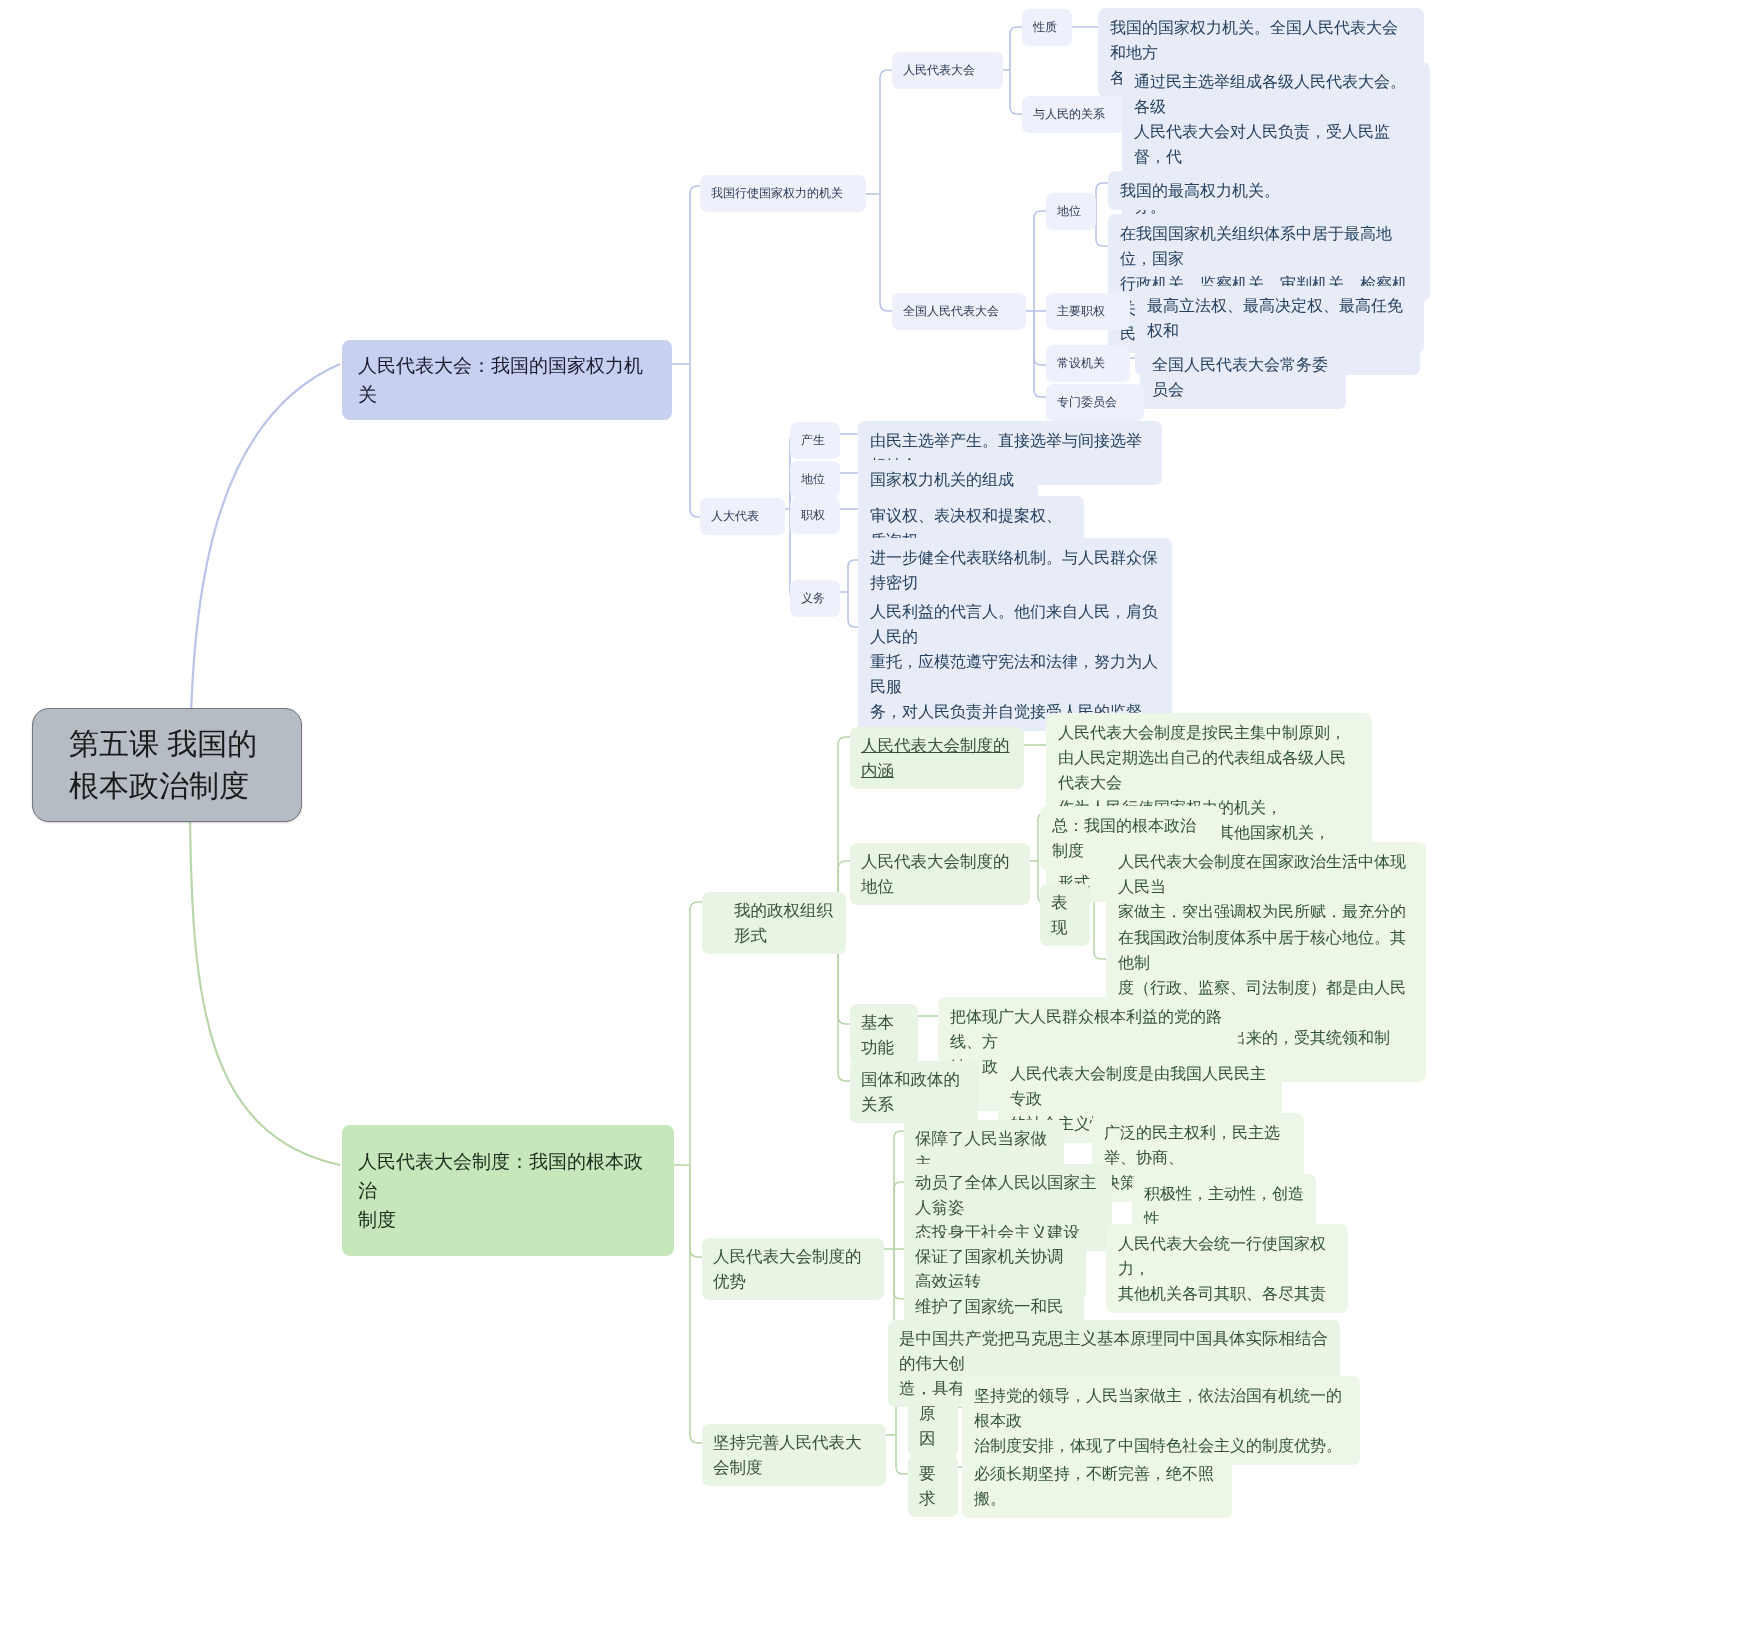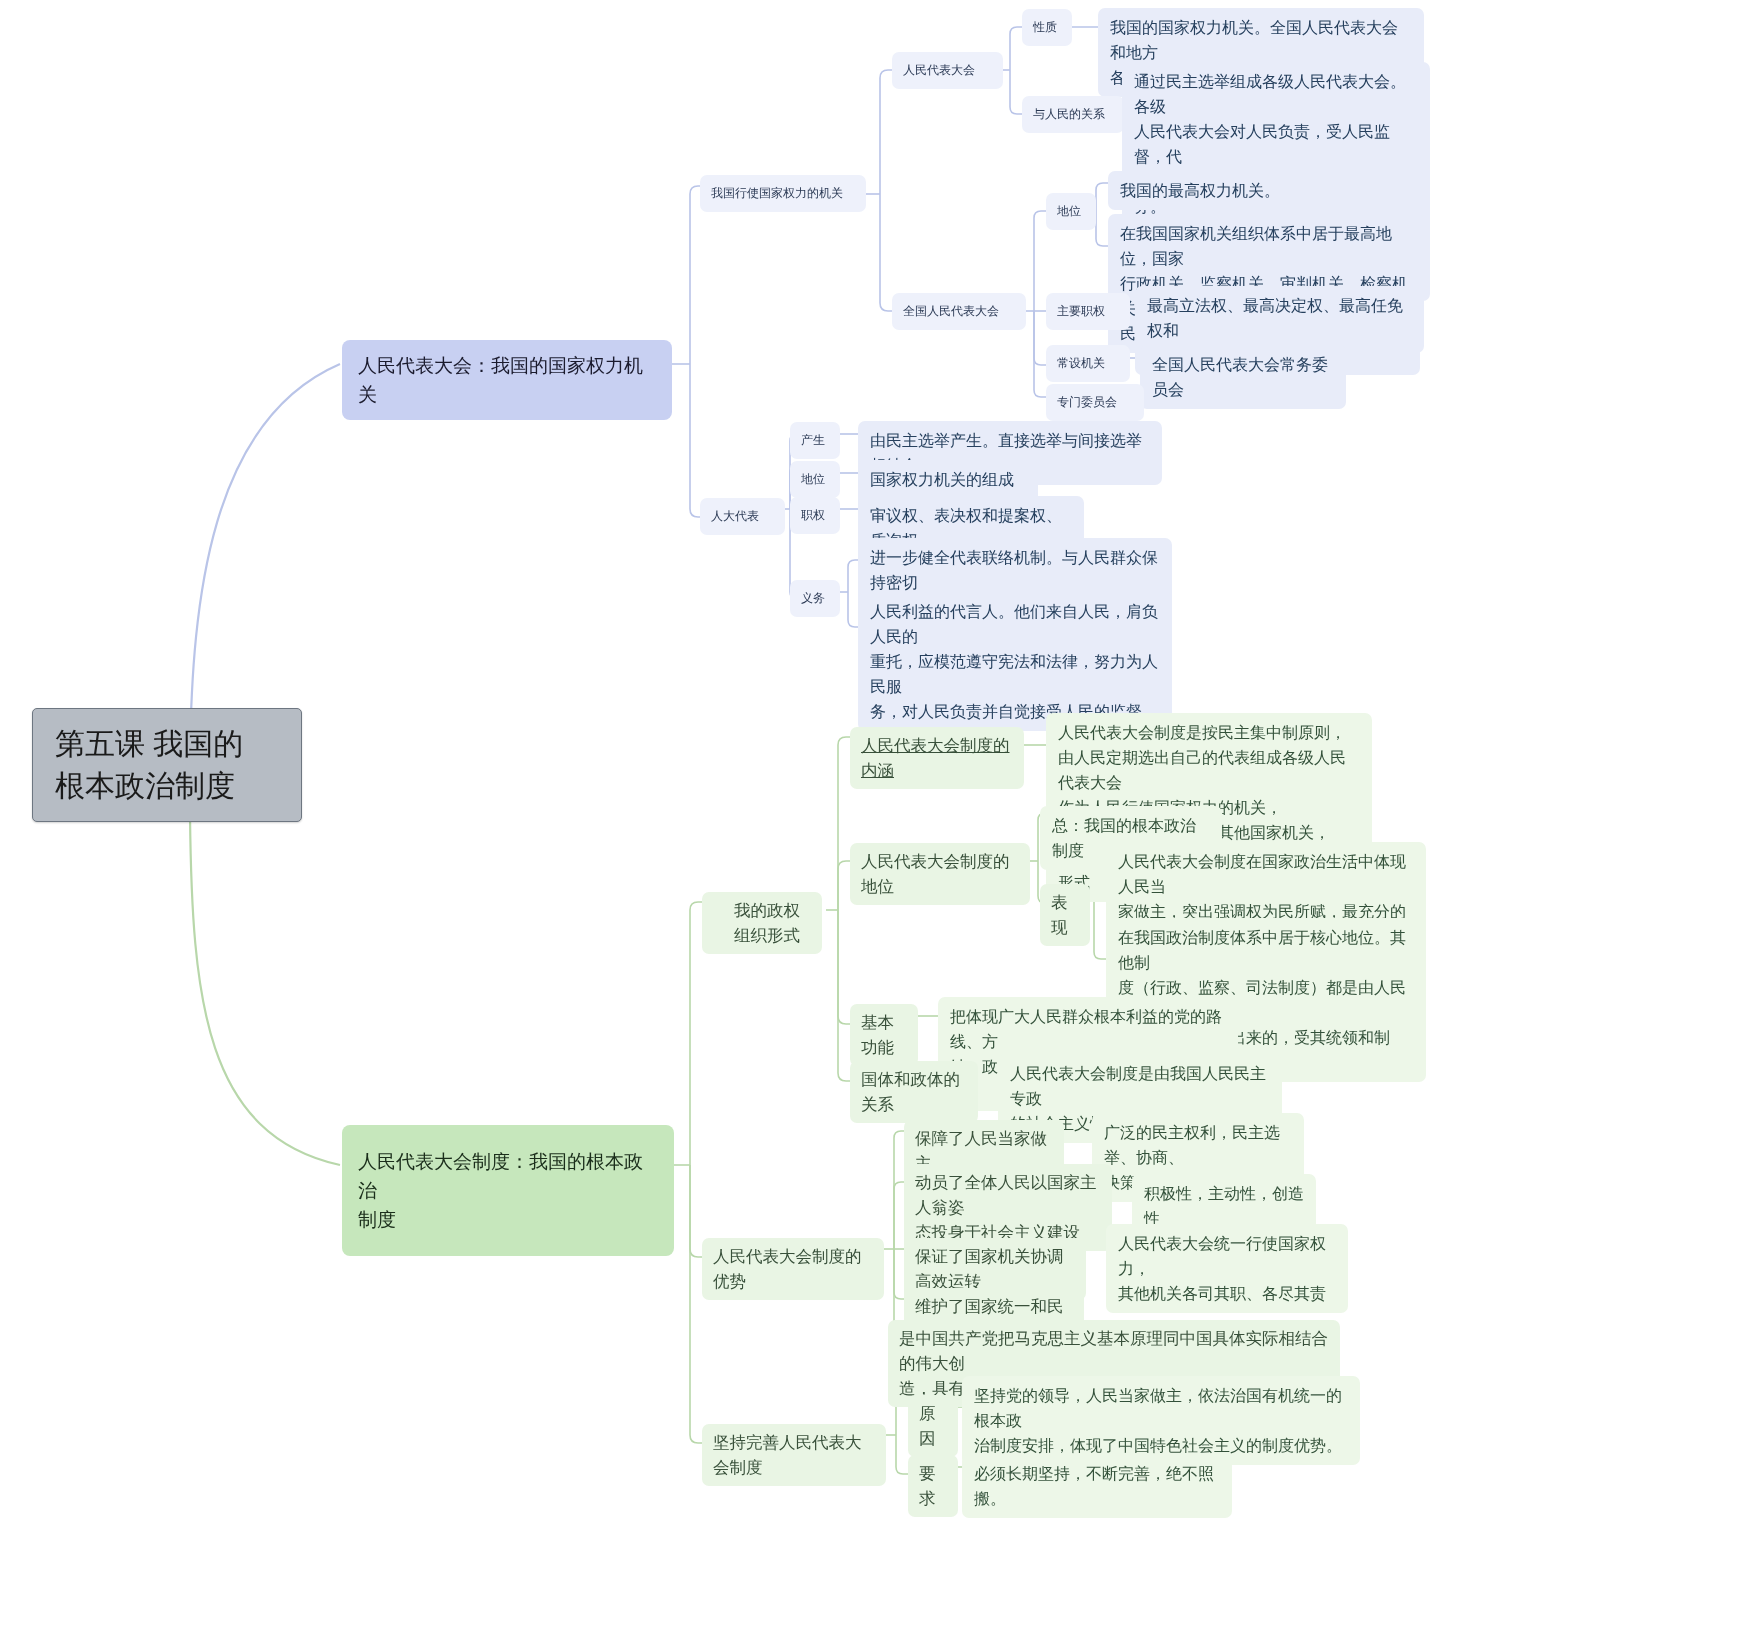--- a/index.html
+++ b/index.html
@@ -8,23 +8,23 @@
     width:1737px;height:1627px;position:relative;overflow:hidden;
     -webkit-font-smoothing:antialiased;
   }
   #canvas{position:absolute;left:0;top:0;width:1737px;height:1627px;}
   svg#links{position:absolute;left:0;top:0;width:1737px;height:1627px;pointer-events:none;}
 
   .node{position:absolute;box-sizing:border-box;white-space:pre-line;}
 
   
   .root{
-    background:#b6bcc4;border:1.5px solid #6d7681;border-radius:5px;
+    background:#b6bcc4;border:1.5px solid #6d7681;border-radius:17px;
     color:#1a1a1a;font-size:30px;line-height:42px;
-    padding:14px 22px;text-align:left;
+    padding:14px 36px;text-align:left;
     box-shadow:0 1px 2px rgba(0,0,0,.18);
   }
   
   .l1-blue{
     background:#c8d0f2;border-radius:8px;color:#1b1b2e;
     font-size:19px;line-height:29px;padding:11px 16px;
   }
   .l1-green{
     background:#c6e7bc;border-radius:8px;color:#1b2e1b;
     font-size:19px;line-height:29px;padding:22px 16px;
@@ -193,21 +193,21 @@
   <div class="node b-node" style="left:790px;top:580px;width:50px;">义务</div>
   <div class="node b-leaf" style="left:858px;top:538px;width:314px;">进一步健全代表联络机制。与人民群众保持密切
 联系、听取意见和要求。</div>
   <div class="node b-leaf" style="left:858px;top:592px;width:314px;">人民利益的代言人。他们来自人民，肩负人民的
 重托，应模范遵守宪法和法律，努力为人民服
 务，对人民负责并自觉接受人民的监督。</div>
 
   <div class="node l1-green" style="left:342px;top:1125px;width:332px;">人民代表大会制度：我国的根本政治
 制度</div>
 
-  <div class="node g-node" style="left:702px;top:892px;width:120px;padding-left:32px;">我的政权组织形式</div>
+  <div class="node g-node" style="left:702px;top:892px;width:144px;padding-left:32px;">我的政权组织形式</div>
 
   <div class="node g-node" style="left:850px;top:727px;width:174px;text-decoration:underline;">人民代表大会制度的内涵</div>
   <div class="node g-leaf" style="left:1046px;top:713px;width:326px;">人民代表大会制度是按民主集中制原则，
 由人民定期选出自己的代表组成各级人民代表大会
 作为人民行使国家权力的机关，
 并由人民代表大会产生其他国家机关，
 以实现人民民主专政历史任务的政权组织形式</div>
 
   <div class="node g-node" style="left:850px;top:843px;width:180px;">人民代表大会制度的地位</div>
 

